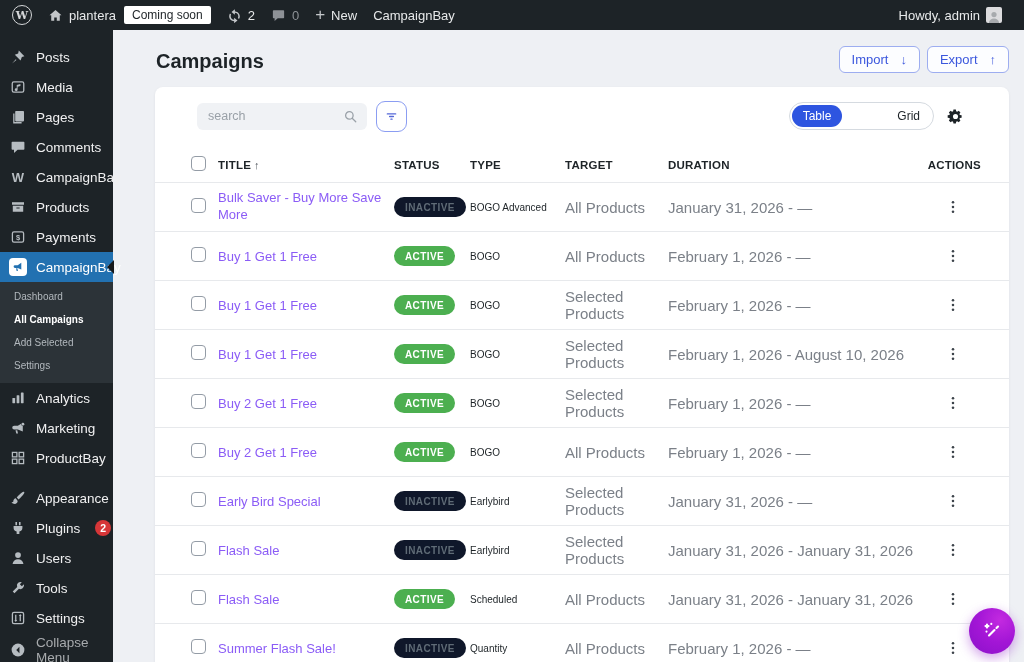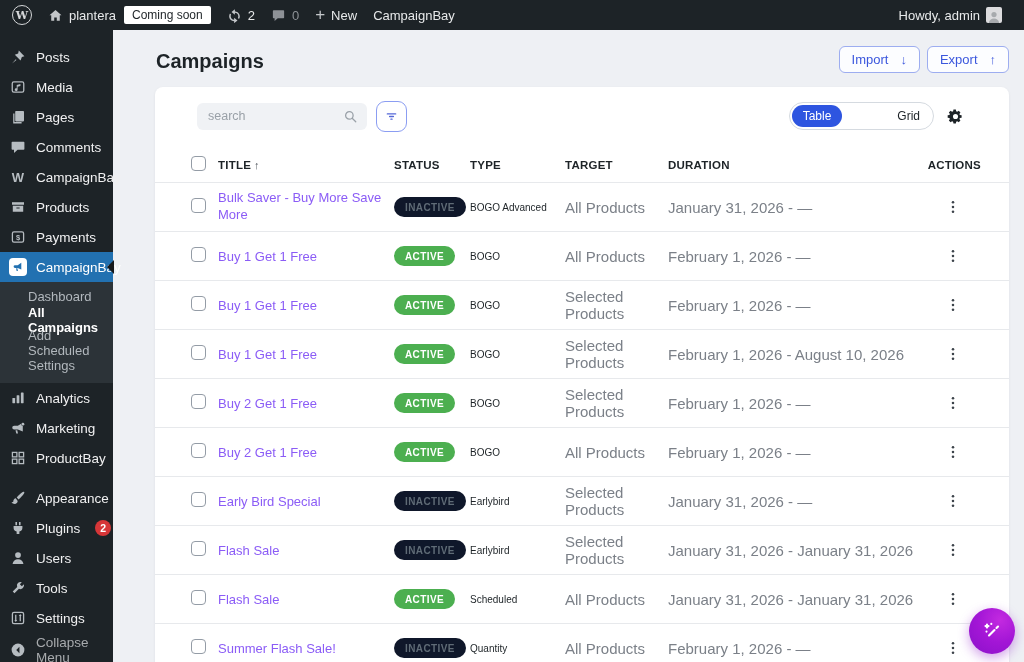--- a/index.html
+++ b/index.html
@@ -47,21 +47,21 @@
     cursor:pointer; position:relative;
   }
   .menu-item .icon { width:18px; height:18px; color:#b6bcc1; flex:none; display:flex; align-items:center; justify-content:center; font-style:normal; }
   .menu-item.active { background:#2271b1; color:#fff; }
   .menu-item.active::after {
     content:""; position:absolute; right:-1px; top:50%; transform:translateY(-50%);
     border:7px solid transparent; border-right-color:#16191c;
   }
   .menu-sep { height:10px; }
   .submenu { background:#2c3338; padding:3px 0 6px; }
-  .submenu-item { height:23px; display:flex; align-items:center; padding-left:28px; color:#b2b8bd; font-size:13px; cursor:pointer; }
+  .submenu-item { height:23px; display:flex; align-items:center; padding-left:14px; color:#b2b8bd; font-size:10px; cursor:pointer; }
   .submenu-item.current { color:#fff; font-weight:700; }
   .badge-red {
     background:#d63638; color:#fff; min-width:16px; height:16px; border-radius:9px;
     font-size:10.5px; font-weight:700; display:inline-flex; align-items:center; justify-content:center;
     padding:0 4px; margin-left:6px;
   }
   .collapse-item { color:#a7aaad; margin-top:2px; }
   .woo-w { font-weight:800; font-style:italic; font-size:13px; }
   .cb-iconbox {
     width:18px; height:18px; background:#fff; border-radius:4px;
@@ -254,21 +254,21 @@
     <span class="cb-iconbox">
       <svg width="12" height="12" viewBox="0 0 20 20" fill="#2271b1">
           <path d="M15.5 3v11l-6-2.5H5a2.3 2.3 0 0 1 0-4.6h4.5zM6.8 12.2l.9 4.3h2.2l-.9-4.3z"></path>
         </svg>
     </span>
     <span>CampaignBay</span>
   </div>
   <div class="submenu">
     <div class="submenu-item">Dashboard</div>
     <div class="submenu-item current">All Campaigns</div>
-    <div class="submenu-item">Add Scheduled</div>
+    <div class="submenu-item">Add Selected</div>
     <div class="submenu-item">Settings</div>
   </div>
   <div class="menu-item">
     <span class="icon">
       <svg width="16" height="16" viewBox="0 0 20 20" fill="currentColor">
           <rect x="3" y="10" width="3.4" height="6.5" rx=".6"></rect>
           <rect x="8.3" y="6.5" width="3.4" height="10" rx=".6"></rect>
           <rect x="13.6" y="3" width="3.4" height="13.5" rx=".6"></rect>
         </svg>
     </span>

